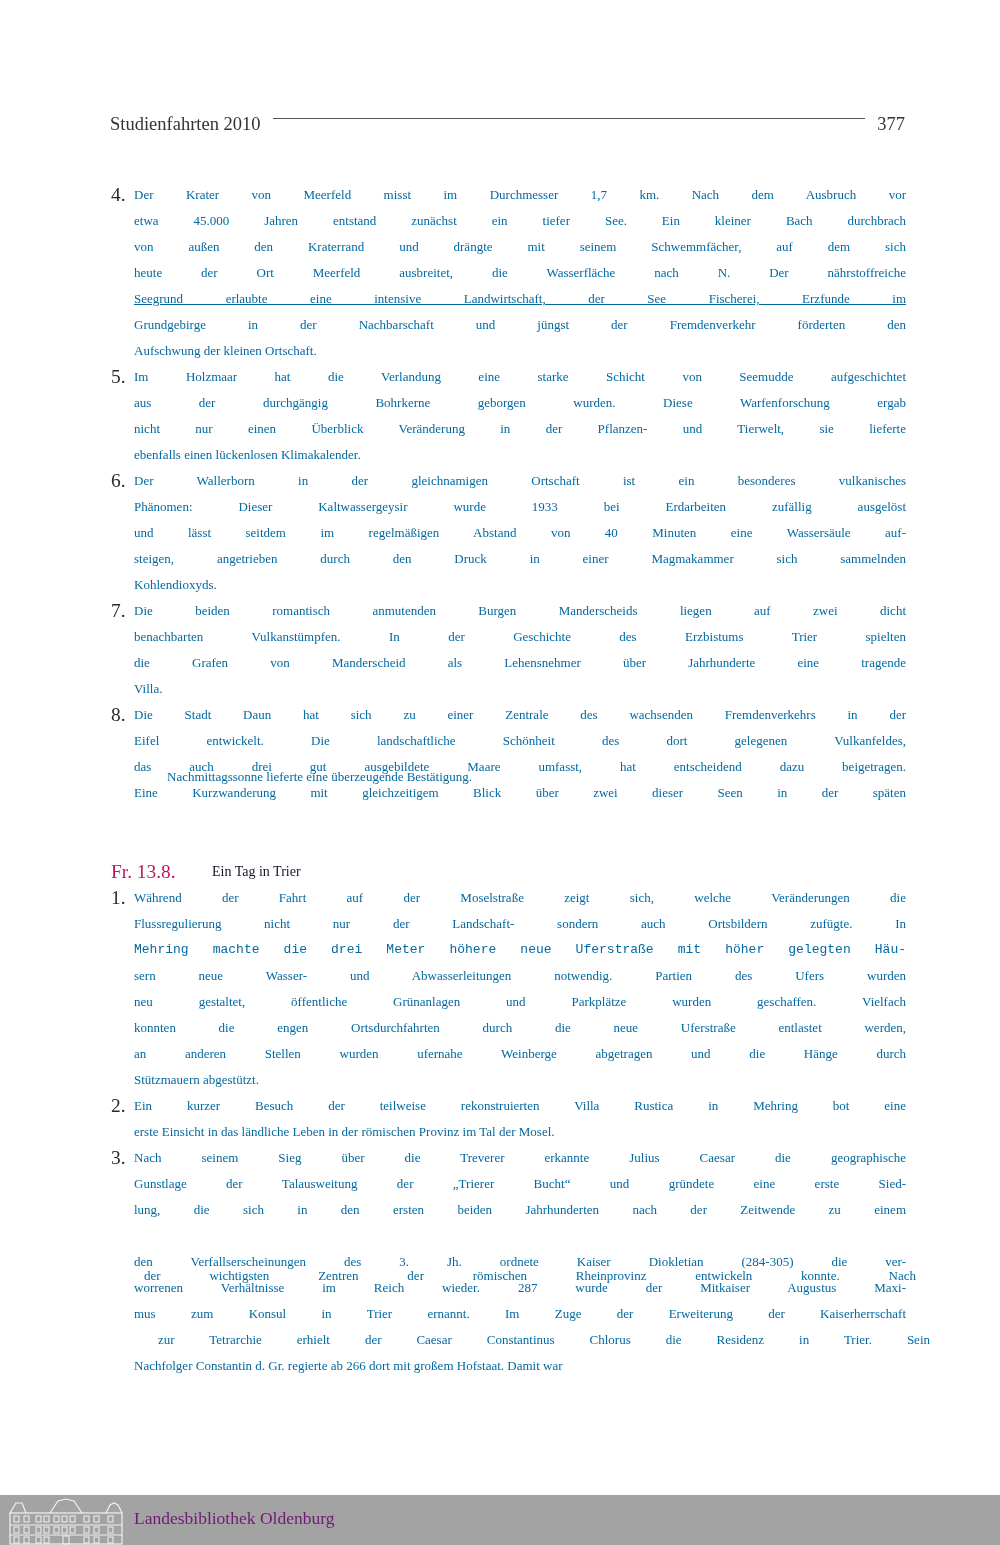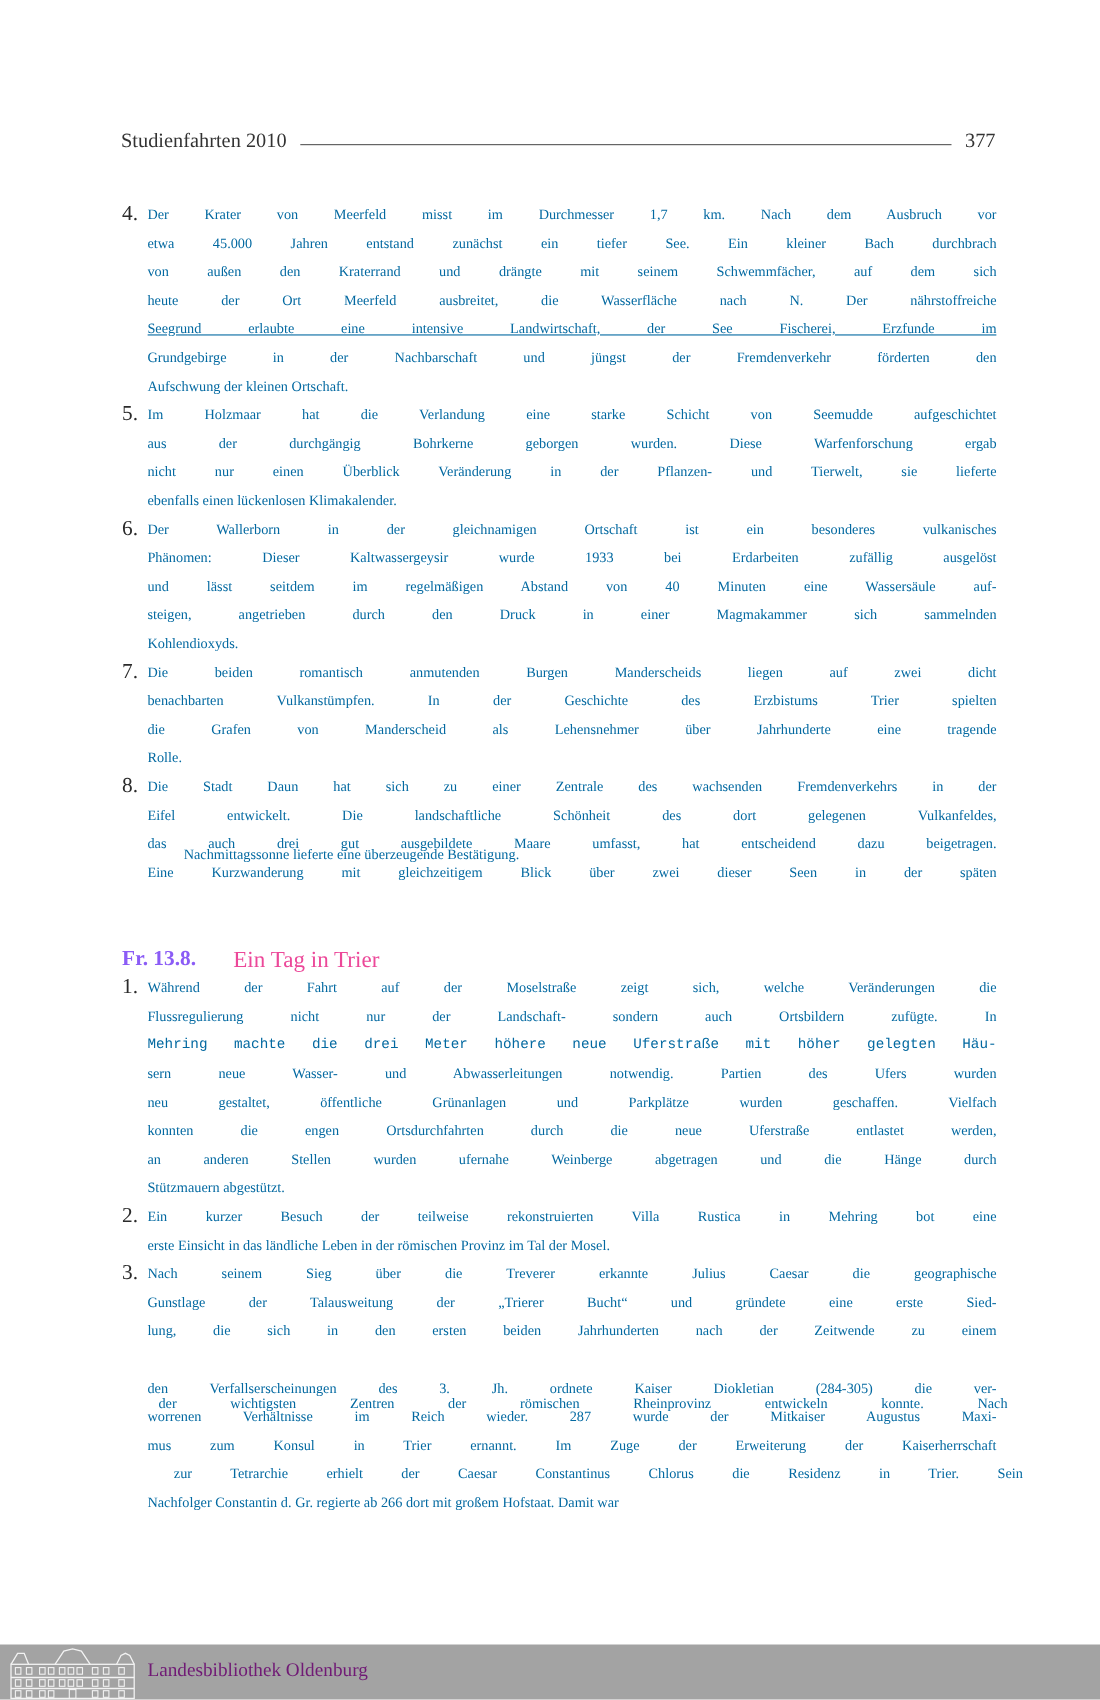--- a/index.html
+++ b/index.html
@@ -3,34 +3,34 @@
 <meta charset="utf-8">
 <style>
   html, body { margin: 0; padding: 0; }
   body {
     width: 1000px; height: 1545px; position: relative; overflow: hidden;
     background: #ffffff; color: #2a2a2a;
     font-family: "Liberation Serif", "DejaVu Serif", serif;
   }
   .header {
     position: absolute; left: 110px; top: 114px; width: 795px; height: 30px;
-    display: flex; align-items: center;
+    display: flex; 
   }
   .header .title { font-size: 18.5px; color: #333; white-space: nowrap; }
   .header .rule { flex: 1; height: 0; border-top: 1.3px solid #555; margin: 4px 12px 0 12px; }
   .header .pageno { font-size: 18.5px; color: #333; }
 
   .line {
     position: absolute; font-size: 13px; line-height: 26px; height: 26px;
     white-space: nowrap; color: #0369a1;
   }
   .just { text-align: justify; text-align-last: justify; white-space: normal; overflow: hidden; }
   .num { position: absolute; left: 111px; font-size: 19.4px; line-height: 26px; color: #2b2b2b; }
-  .heading-num { position: absolute; left: 111px; font-size: 19.4px; line-height: 26px; font-weight: bold; color: #8b5cf6; }
-  .heading-title { position: absolute; left: 212px; font-size: 21px; line-height: 26px; color: #ec4899; }
+  .heading-num { position: absolute; left: 111px; font-size: 19.4px; line-height: 26px; font-weight: normal; color: #be185d; }
+  .heading-title { position: absolute; left: 212px; font-size: 14px; line-height: 26px; color: #0f172a; }
 
   .footer {
     position: absolute; left: 0; top: 1495px; width: 1000px; height: 50px;
     background: #a3a3a3;
   }
   .footer .logo { position: absolute; left: 8px; top: 2px; width: 116px; height: 48px; }
   .footer .lib { position: absolute; left: 134px; top: 13px; font-size: 17.5px; color: #701a75; }
 </style>
 </head>
 <body>
@@ -58,21 +58,21 @@
     <div class="num" style="top: 468px;">6.</div>
     <div class="line just" style="top: 468px; left: 134px; width: 772px;">Der Wallerborn in der gleichnamigen Ortschaft ist ein besonderes vulkanisches</div>
     <div class="line just" style="top: 494px; left: 134px; width: 772px;">Phänomen: Dieser Kaltwassergeysir wurde 1933 bei Erdarbeiten zufällig ausgelöst</div>
     <div class="line just" style="top: 520px; left: 134px; width: 772px;">und lässt seitdem im regelmäßigen Abstand von 40 Minuten eine Wassersäule auf-</div>
     <div class="line just" style="top: 546px; left: 134px; width: 772px;">steigen, angetrieben durch den Druck in einer Magmakammer sich sammelnden</div>
     <div class="line" style="top: 572px; left: 134px;">Kohlendioxyds.</div>
     <div class="num" style="top: 598px;">7.</div>
     <div class="line just" style="top: 598px; left: 134px; width: 772px;">Die beiden romantisch anmutenden Burgen Manderscheids liegen auf zwei dicht</div>
     <div class="line just" style="top: 624px; left: 134px; width: 772px;">benachbarten Vulkanstümpfen. In der Geschichte des Erzbistums Trier spielten</div>
     <div class="line just" style="top: 650px; left: 134px; width: 772px;">die Grafen von Manderscheid als Lehensnehmer über Jahrhunderte eine tragende</div>
-    <div class="line" style="top: 676px; left: 134px;">Rolle.</div>
+    <div class="line" style="top: 676px; left: 134px;">Villa.</div>
     <div class="num" style="top: 702px;">8.</div>
     <div class="line just" style="top: 702px; left: 134px; width: 772px;">Die Stadt Daun hat sich zu einer Zentrale des wachsenden Fremdenverkehrs in der</div>
     <div class="line just" style="top: 728px; left: 134px; width: 772px;">Eifel entwickelt. Die landschaftliche Schönheit des dort gelegenen Vulkanfeldes,</div>
     <div class="line just" style="top: 754px; left: 134px; width: 772px;">das auch drei gut ausgebildete Maare umfasst, hat entscheidend dazu beigetragen.</div>
     <div class="line just" style="top: 780px; left: 134px; width: 772px;">Eine Kurzwanderung mit gleichzeitigem Blick über zwei dieser Seen in der späten</div>
     <div class="line" style="top: 764px; left: 134px; margin-left: 33px;">Nachmittagssonne lieferte eine überzeugende Bestätigung.</div>
   </div>
 
 <div class="heading-num" id="sec-num" style="top: 859px;">Fr. 13.8.</div>
 <div class="heading-title" id="sec-title" style="top: 859px;">Ein Tag in Trier</div>

